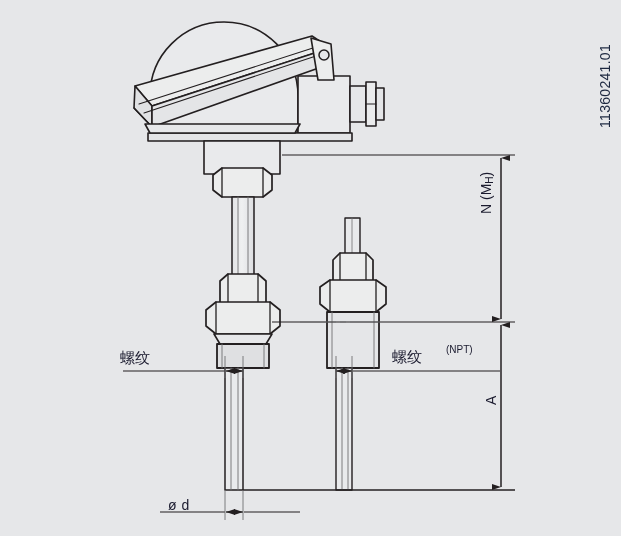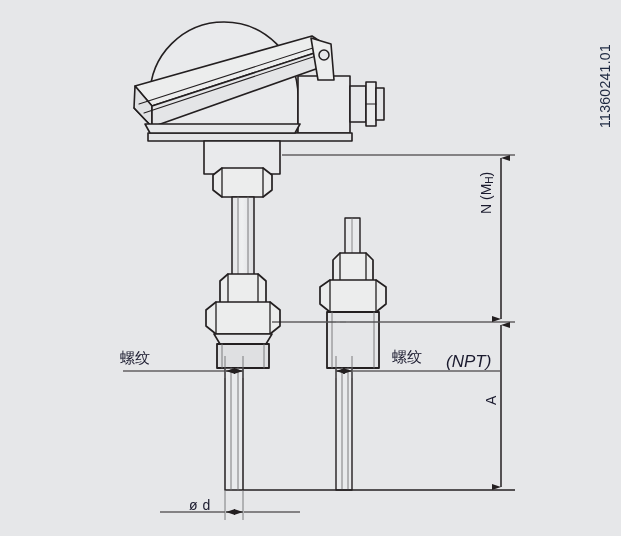--- a/index.html
+++ b/index.html
@@ -35,23 +35,22 @@
     font-size: 15px;
   }
   
   #label-thread-right {
     left: 392px;
     top: 348px;
     font-size: 15px;
   }
   #label-npt {
     left: 446px;
-    top: 352px;
-    font-size: 17px;
-    font-style: italic;
+    top: 344px;
+    font-size: 10px;
   }
   
   #label-dim-n {
     left: 478px;
     top: 214px;
     font-size: 14px;
     transform: rotate(-90deg);
     transform-origin: left top;
     white-space: nowrap;
   }
@@ -60,21 +59,21 @@
     vertical-align: -0.18em;
   }
   #label-dim-a {
     left: 483px;
     top: 405px;
     font-size: 14px;
     transform: rotate(-90deg);
     transform-origin: left top;
   }
   #label-diameter {
-    left: 189px;
+    left: 168px;
     top: 497px;
     font-size: 14px;
     letter-spacing: 0.5px;
   }
   
   #doc-number {
     left: 597px;
     top: 128px;
     font-size: 14px;
     transform: rotate(-90deg);

